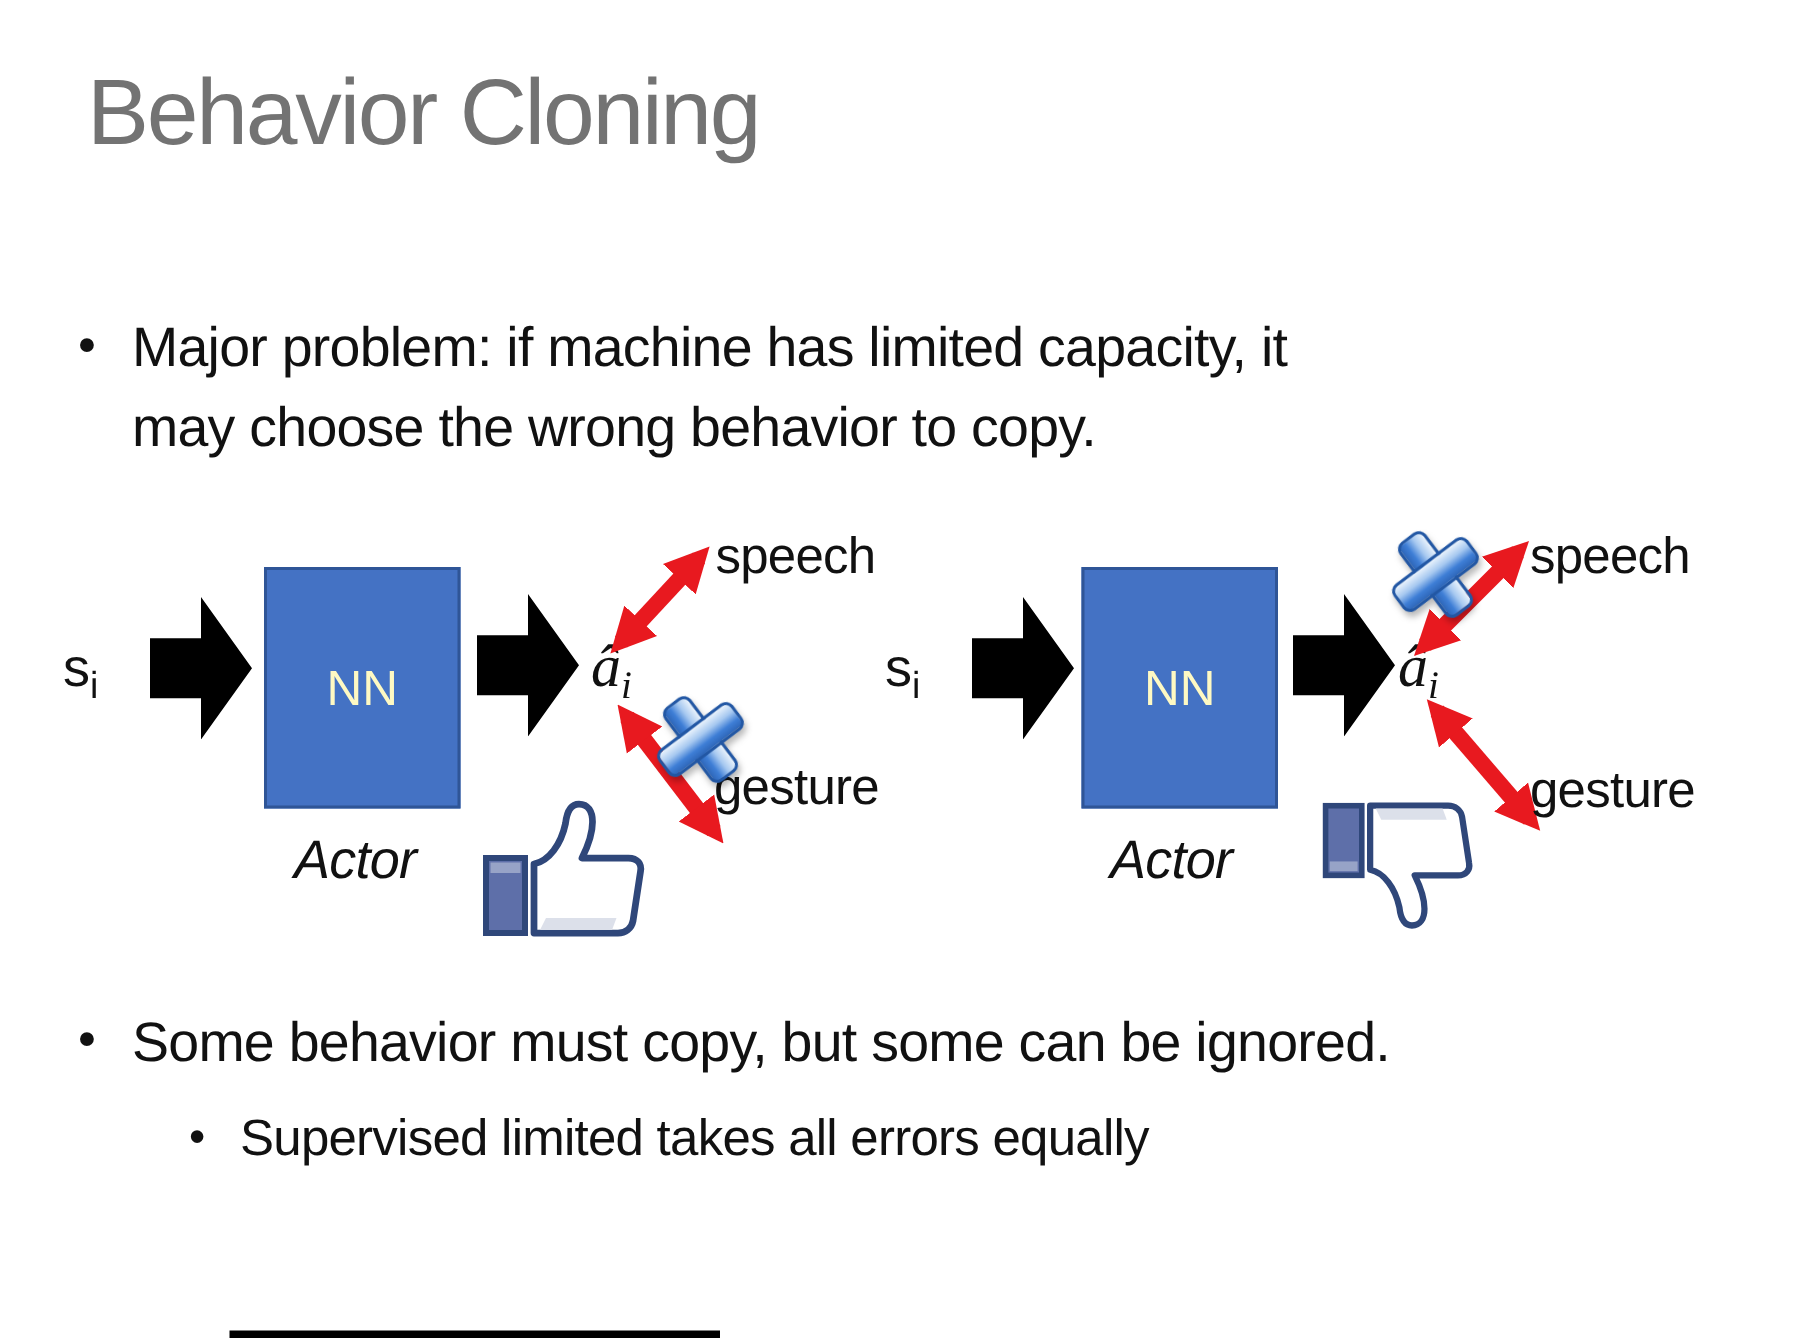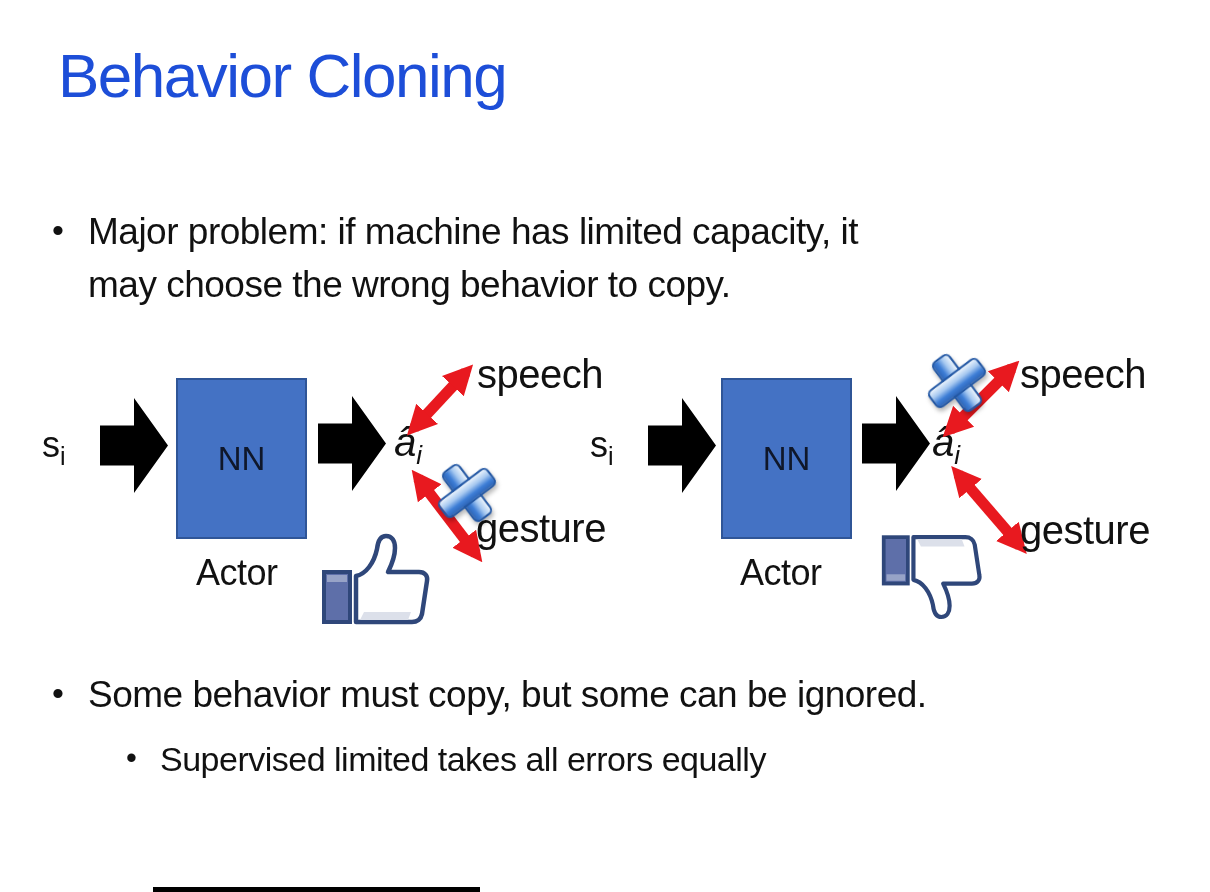--- a/index.html
+++ b/index.html
@@ -3,49 +3,49 @@
 <meta charset="utf-8">
 <style>
   html,body{margin:0;padding:0;background:#fff;}
   #slide{
     position:relative; width:1210px; height:892px; background:#ffffff;
     font-family:"Liberation Sans", sans-serif; color:#111; overflow:hidden;
   }
   
   .title{
     position:absolute; left:58px; top:40px;
-    font-size:62px; font-weight:300; letter-spacing:-1.5px; color:#1d4ed8;
+    font-size:62px; font-weight:300; letter-spacing:-1.5px; color:#737373;
   }
   .bullet-row{ position:absolute; display:flex; }
   .bullet-mark{ flex:0 0 auto; }
   .b1{ left:52px; top:206px; font-size:37px; letter-spacing:-0.5px; line-height:1.42; }
   .b1 .bullet-mark{ width:36px; font-size:34px; }
   .b1 .bullet-text{ white-space:pre-line; width:940px; }
   .b2{ left:52px; top:674px; font-size:37px; letter-spacing:-0.5px; white-space:nowrap; }
   .b2 .bullet-mark{ width:36px; font-size:34px; }
   .b3{ left:126px; top:740px; font-size:34px; letter-spacing:-0.5px; white-space:nowrap; }
   .b3 .bullet-mark{ width:34px; font-size:31px; }
 
   
   .io-label{ position:absolute; font-size:36px;text-align:right; }
   .io-label .sub{ font-size:25px; vertical-align:-8px; }
-  .ahat{ position:absolute; font-family:Liberation Sans, sans-serif; font-style:italic; font-size:40px; }
+  .ahat{ position:absolute; font-family:Liberation Serif, serif; font-style:italic; font-size:40px; }
   .ahat .sub{ font-size:26px; vertical-align:-8px; }
   .block-arrow{
     position:absolute; width:68px; height:95px; background:#000;
     clip-path:polygon(0 29%, 50% 29%, 50% 0, 100% 50%, 50% 100%, 50% 71%, 0 71%);
   }
   .nn-box{
     position:absolute; width:131px; height:161px;
     background:#4472C4; border:2px solid #2F5597; box-sizing:border-box;
     display:flex; align-items:center; justify-content:center;
-    color:#0f172a; font-size:33px;
+    color:#fef9c3; font-size:33px;
   }
-  .actor-label{ position:absolute; font-size:36px; letter-spacing:-0.5px; }
-  .side-label{ position:absolute; font-size:40px; letter-spacing:-0.5px; }
+  .actor-label{ position:absolute; font-size:36px; letter-spacing:-0.5px;font-style:italic; }
+  .side-label{ position:absolute; font-size:34px; letter-spacing:-0.5px; }
   .dbl-arrow{ position:absolute; overflow:visible; }
   .dbl-arrow line{ stroke:#E8191F; stroke-width:11; }
 
   
   .x-icon{ position:absolute; width:58px; height:58px; transform:rotate(8deg);
            filter:drop-shadow(2px 3px 2px rgba(0,0,0,.28)); }
   .x-icon .xbar{
     position:absolute; left:-2px; top:18px; width:62px; height:22px;
     border-radius:6px; box-sizing:border-box; border:2px solid #2257A4;
     background:linear-gradient(180deg,#EAF3FC 0%, #A6C8F0 38%, #3E7ED6 72%, #2E66B8 100%);

